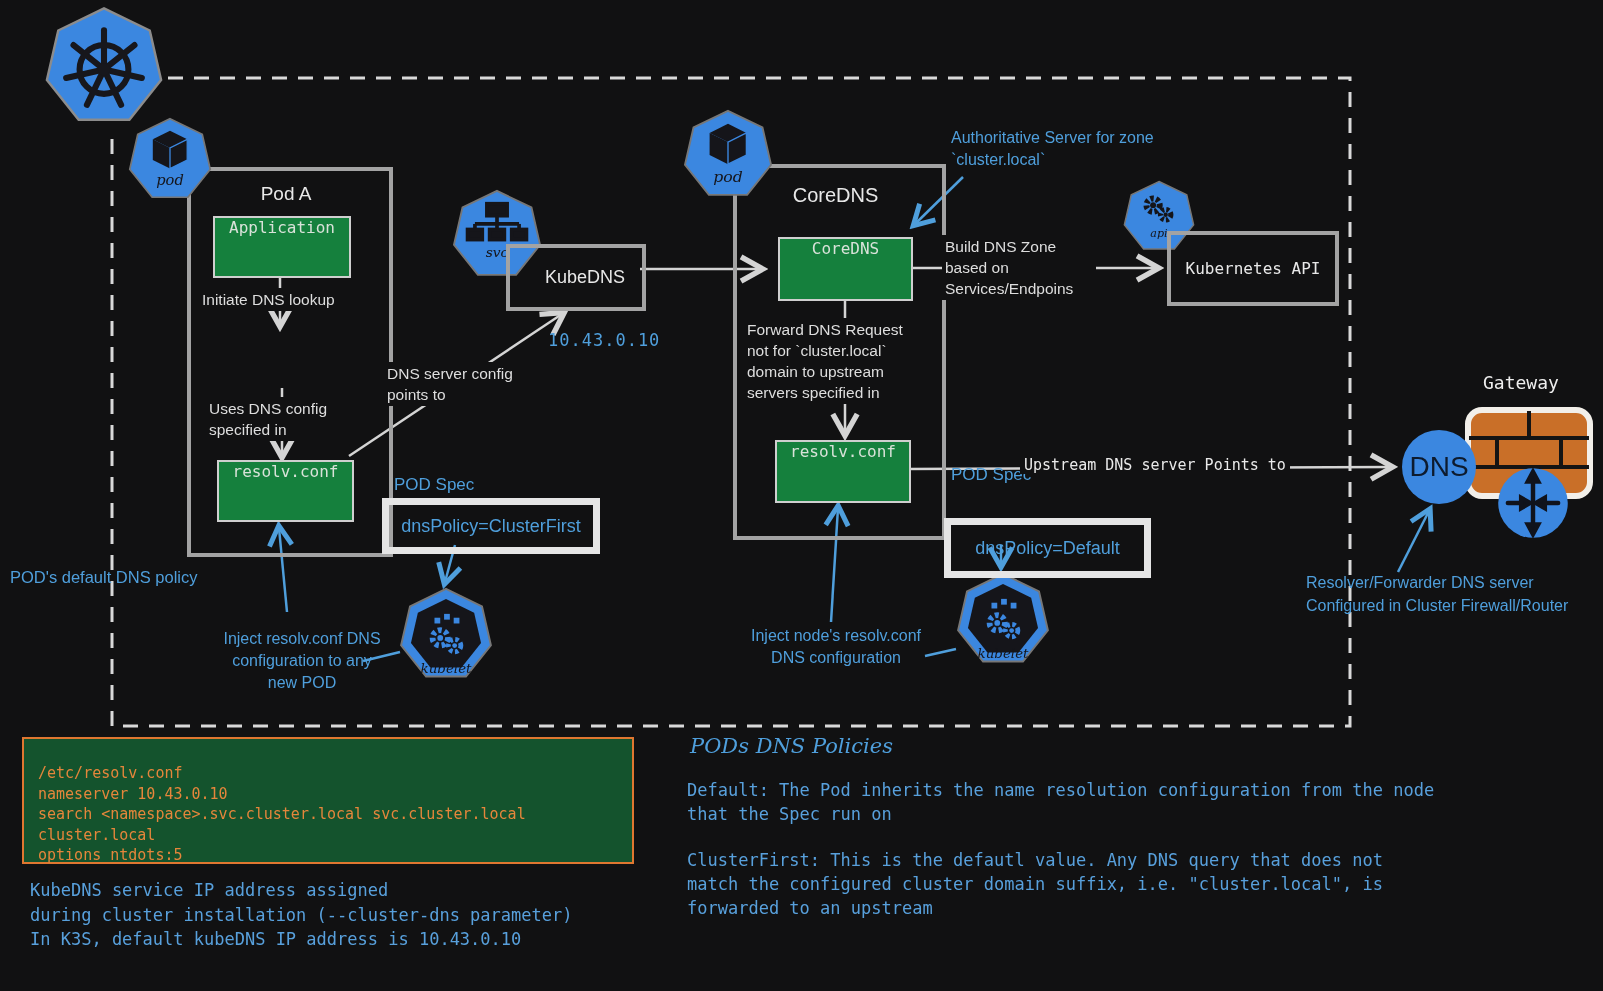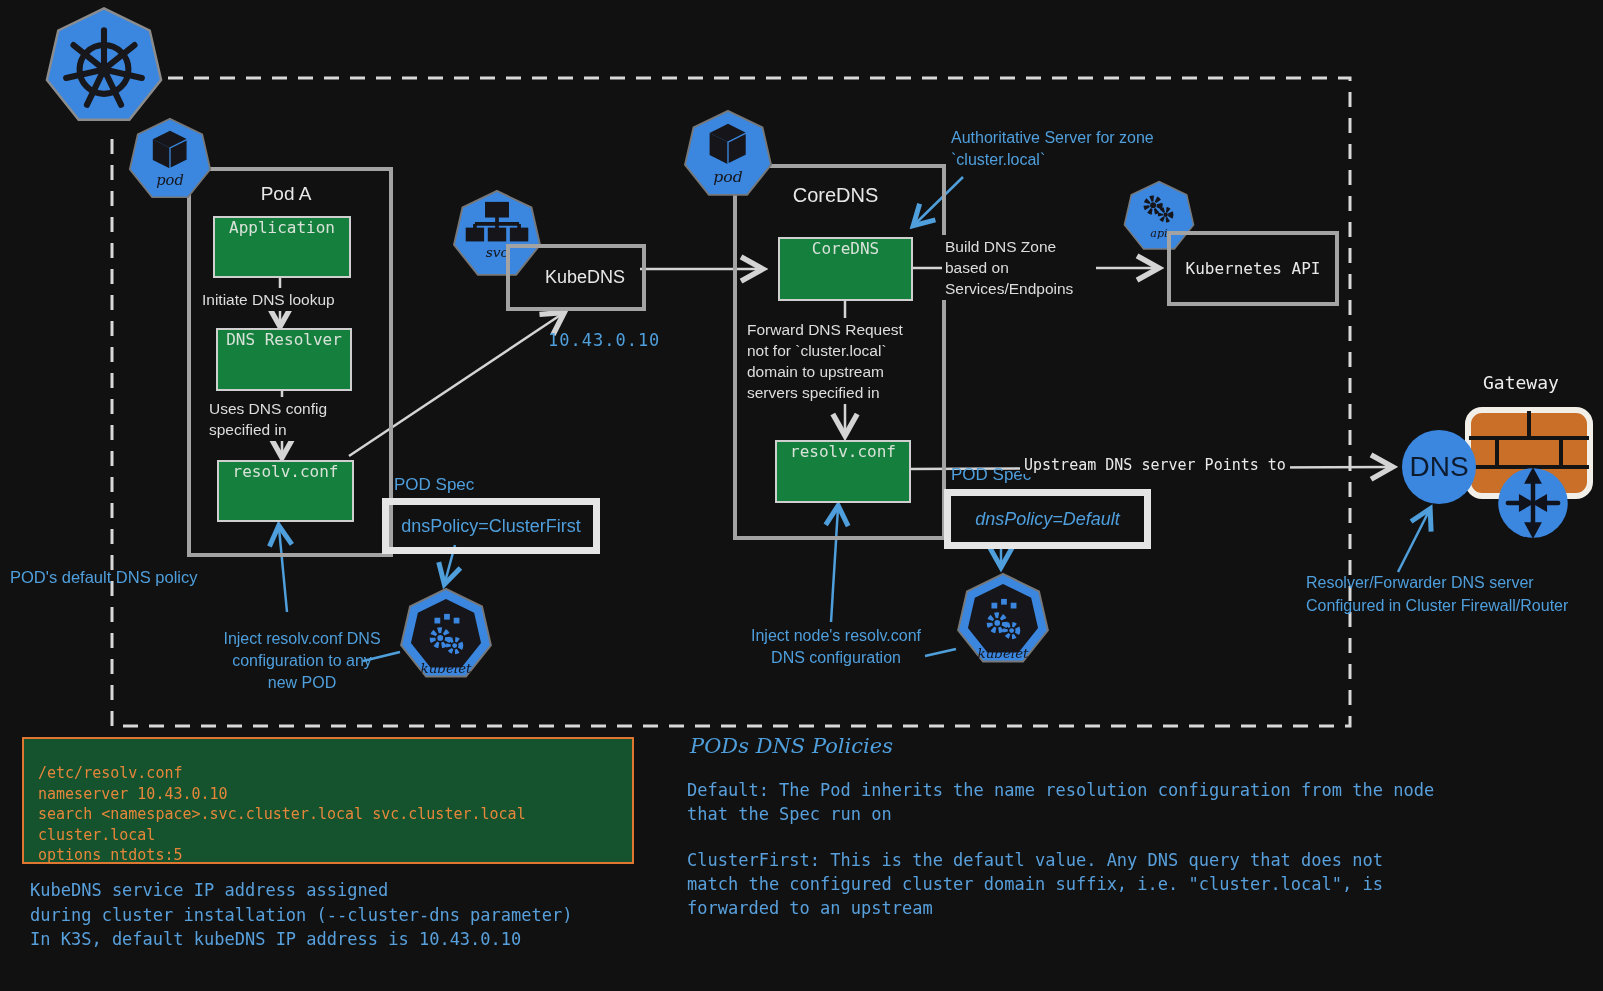--- a/index.html
+++ b/index.html
@@ -75,23 +75,20 @@
     <polygon points="50,2 87.5,20.1 96.8,60.7 70.8,93.3 29.2,93.3 3.2,60.7 12.5,20.1" fill="#3b87e0" stroke="#777" stroke-width="2"></polygon>
     <polygon points="50,16 70,26 50,36 30,26" fill="#15151a"></polygon>
     <polygon points="30,26 50,36 50,60 30,50" fill="#15151a"></polygon>
     <polygon points="70,26 50,36 50,60 70,50" fill="#15151a" stroke="#3b87e0" stroke-width="1.5"></polygon>
     <text x="50" y="79" text-anchor="middle" font-size="17" fill="#15151a" class="iconlbl">pod</text>
   </svg>
   <div class="gbox" style="left:213px;top:216px;width:134px;height:58px;">
     <span>Application</span>
   </div>
   <div class="wtxt" style="left:199px;top:288px;width:162px;">Initiate DNS lookup</div>
-  <div class="gbox" style="left:216px;top:328px;width:132px;height:59px;">
-    <span>DNS Resolver</span>
-  </div>
   <div class="wtxt" style="left:206px;top:397px;width:155px;">
     <div>Uses DNS config</div>
     <div>specified in</div>
   </div>
   <div class="gbox" style="left:217px;top:460px;width:133px;height:58px;">
     <span>resolv.conf</span>
   </div>
 
   <svg class="abs" style="left:451px;top:189px;" width="92" height="92" viewBox="0 0 100 100">
     <polygon points="50,2 87.5,20.1 96.8,60.7 70.8,93.3 29.2,93.3 3.2,60.7 12.5,20.1" fill="#3b87e0" stroke="#777" stroke-width="2"></polygon>
@@ -105,20 +102,24 @@
       <rect x="18" y="44" width="16" height="11"></rect>
         <rect x="42" y="44" width="16" height="11"></rect>
         <rect x="66" y="44" width="16" height="11"></rect>
     </g>
     <text x="50" y="74" text-anchor="middle" font-size="15" fill="#15151a" class="iconlbl">svc</text>
   </svg>
   <div class="wbox" style="left:506px;top:244px;width:132px;height:59px;display:flex;align-items:center;justify-content:center;">
     <span style="color:#e8e8e8;font-size:18px;padding-left:18px;">KubeDNS</span>
   </div>
   <div class="abs mono" style="left:548px;top:330px;color:#4f9fdc;font-size:17px;letter-spacing:1px;">10.43.0.10</div>
+  <div class="wtxt" style="left:384px;top:362px;width:145px;">
+    <div>DNS server config</div>
+    <div>points to</div>
+  </div>
 
   <div class="wbox" style="left:733px;top:164px;width:205px;height:368px;"></div>
   <div class="title" style="left:733px;top:184px;width:205px;font-size:20px;">CoreDNS</div>
   <svg class="abs" style="left:682px;top:109px;" width="92" height="92" viewBox="0 0 100 100">
     <polygon points="50,2 87.5,20.1 96.8,60.7 70.8,93.3 29.2,93.3 3.2,60.7 12.5,20.1" fill="#3b87e0" stroke="#777" stroke-width="2"></polygon>
     <polygon points="50,16 70,26 50,36 30,26" fill="#15151a"></polygon>
     <polygon points="30,26 50,36 50,60 30,50" fill="#15151a"></polygon>
     <polygon points="70,26 50,36 50,60 70,50" fill="#15151a" stroke="#3b87e0" stroke-width="1.5"></polygon>
     <text x="50" y="79" text-anchor="middle" font-size="17" fill="#15151a" class="iconlbl">pod</text>
   </svg>
@@ -186,21 +187,21 @@
       <rect x="48" y="28" width="6" height="6" fill="#3b87e0"></rect>
       <rect x="58" y="32" width="6" height="6" fill="#3b87e0"></rect>
     <circle cx="44" cy="53" r="8" fill="none" stroke="#3b87e0" stroke-width="6" stroke-dasharray="4 3"></circle>
     <circle cx="44" cy="53" r="3" fill="#3b87e0"></circle>
     <circle cx="59" cy="61" r="6.5" fill="none" stroke="#3b87e0" stroke-width="5" stroke-dasharray="3.5 2.6"></circle>
     <circle cx="59" cy="61" r="2.5" fill="#3b87e0"></circle>
     <text x="50" y="90" text-anchor="middle" font-size="14" fill="#15151a" class="iconlbl">kubelet</text>
   </svg>
 
   <div class="btxt" style="left:951px;top:464px;font-size:17px;">POD Spec</div>
-  <div class="bbox" style="left:944px;top:489px;width:193px;height:46px;font-style:italic;">
+  <div class="bbox" style="left:944px;top:518px;width:193px;height:46px;">
     <span>dnsPolicy=Default</span>
   </div>
   <div class="btxt" style="left:741px;top:625px;width:190px;">
     <div>Inject node's resolv.conf</div>
     <div>DNS configuration</div>
   </div>
   <div class="abs mono" style="left:1020px;top:456px;color:#eaeaea;font-size:15px;background:#111112;padding:0 4px;">Upstream DNS server Points to</div>
 
   <div class="abs mono" style="left:1483px;top:372px;color:#eee;font-size:18px;">Gateway</div>
   <svg class="abs" style="left:1464px;top:406px;" width="130" height="94" viewBox="0 0 130 94">

